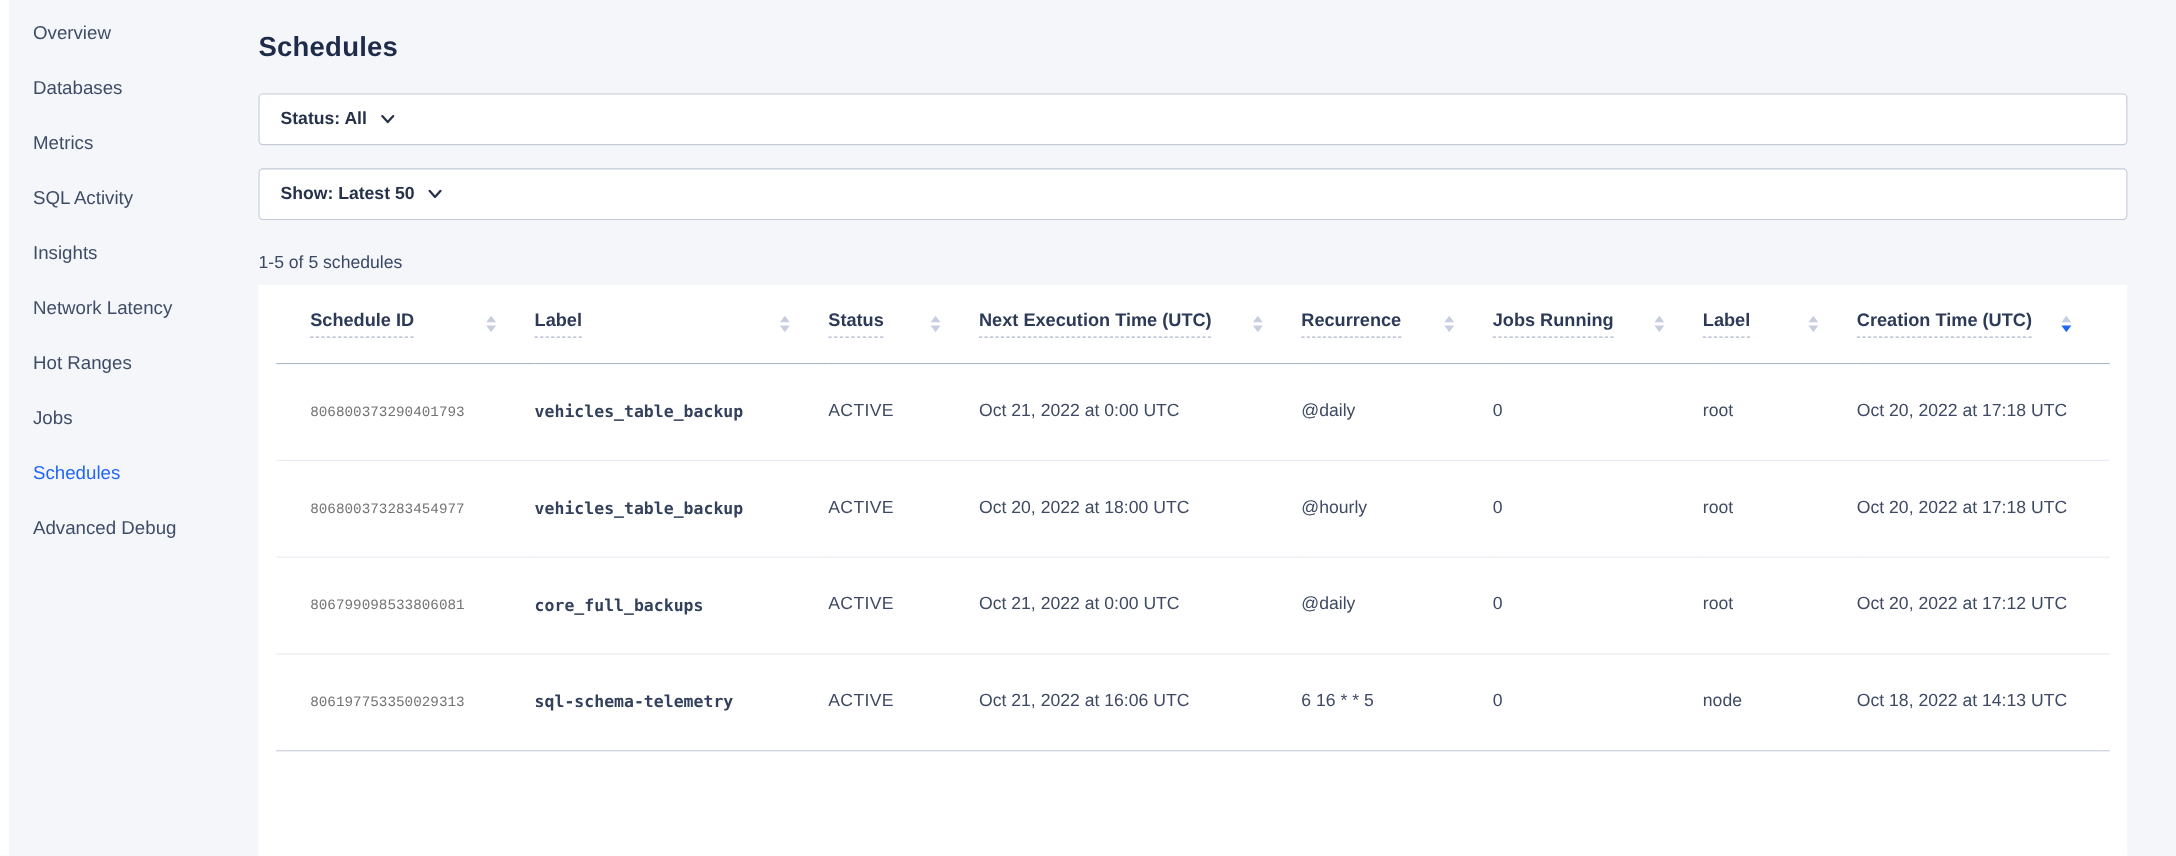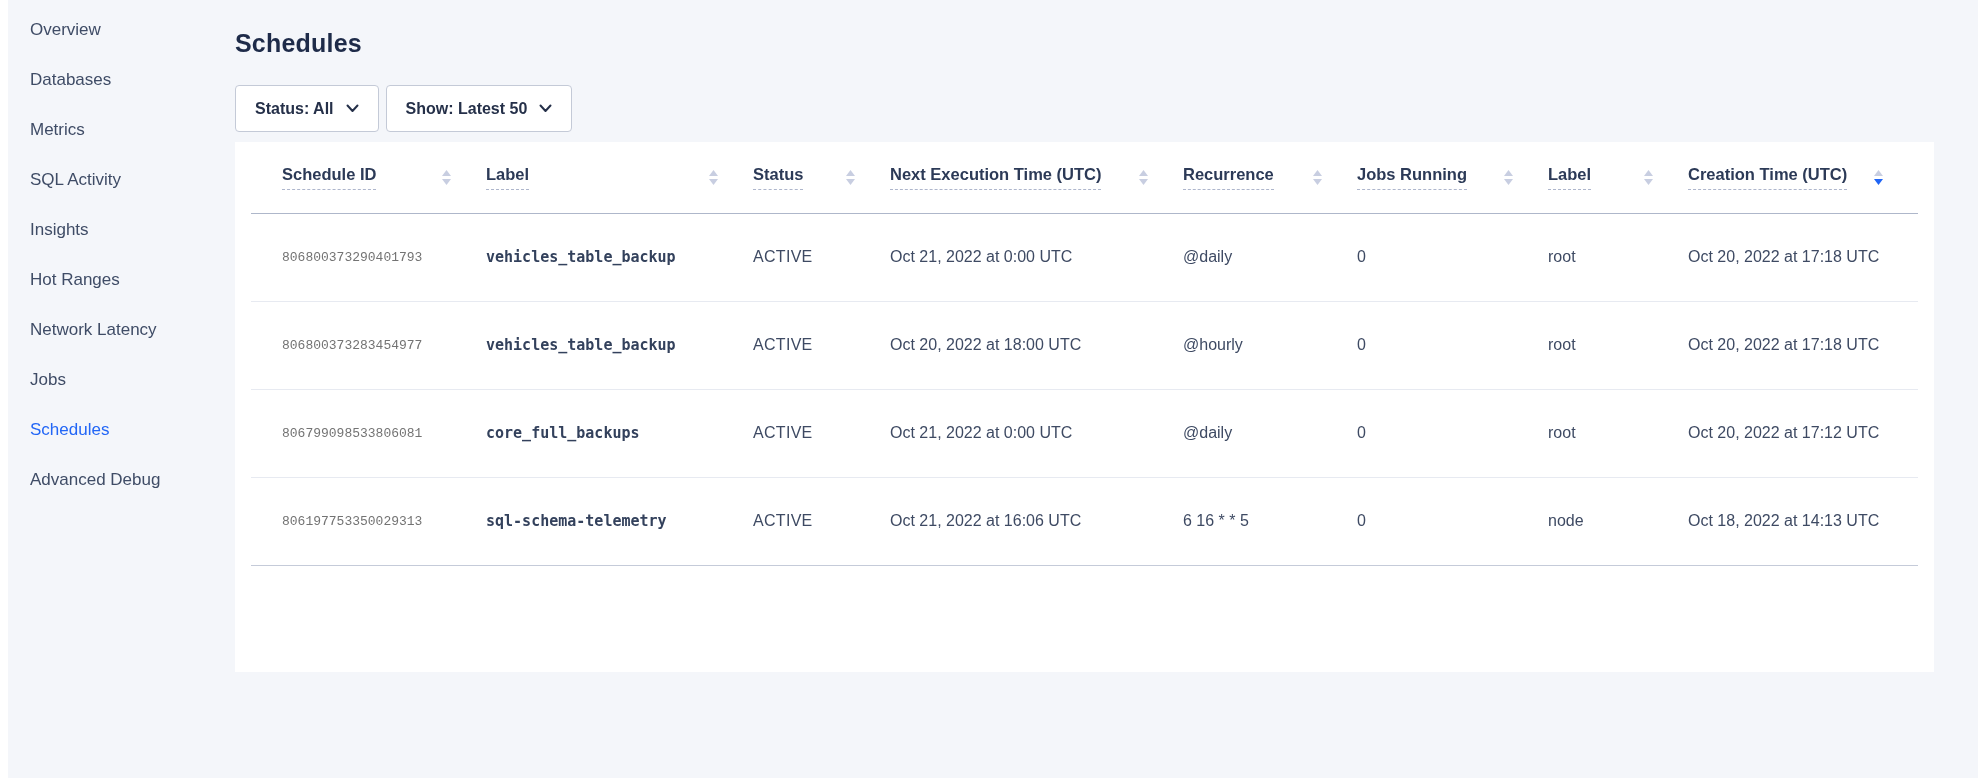--- a/index.html
+++ b/index.html
@@ -33,21 +33,21 @@
   }
   .page-title {
     margin-top: 29px;
     font-size: 25px;
     font-weight: 700;
     color: #1e2b49;
     letter-spacing: 0.2px;
   }
   .filter-row {
     margin-top: 27px;
-    display: flex; gap: 7px;
+    display: flex; gap: 21px; flex-direction: column;
   }
   .dropdown-btn {
     height: 47px;
     background: #ffffff;
     border: 1px solid #c4cad7;
     border-radius: 4px;
     display: inline-flex; align-items: center;
     padding: 0 19px;
     font-size: 16px; font-weight: 700; color: #253049;
     font-family: "Liberation Sans", sans-serif;
@@ -137,25 +137,25 @@
 
   <div class="nav-item">
     <span>SQL Activity</span>
   </div>
 
   <div class="nav-item">
     <span>Insights</span>
   </div>
 
   <div class="nav-item">
+    <span>Network Latency</span>
+  </div>
+
+  <div class="nav-item">
     <span>Hot Ranges</span>
-  </div>
-
-  <div class="nav-item">
-    <span>Network Latency</span>
   </div>
 
   <div class="nav-item">
     <span>Jobs</span>
   </div>
 
   <div class="nav-item active">
     <span>Schedules</span>
   </div>
 
@@ -175,20 +175,21 @@
       </svg>
     </button>
     <button class="dropdown-btn">
       <span>Show: Latest 50</span>
       <svg class="chev" viewBox="0 0 13 9">
         <polyline points="1.5,1.5 6.5,7 11.5,1.5" fill="none" stroke="#253049" stroke-width="2" stroke-linecap="round" stroke-linejoin="round"></polyline>
       </svg>
     </button>
   </div>
 
+  <div class="summary">1-5 of 5 schedules</div>
 
   <div class="card">
     <table>
       <colgroup id="cols">
           <col style="width: 235px;">
           <col style="width: 267px;">
           <col style="width: 137px;">
           <col style="width: 293px;">
           <col style="width: 174px;">
           <col style="width: 191px;">

